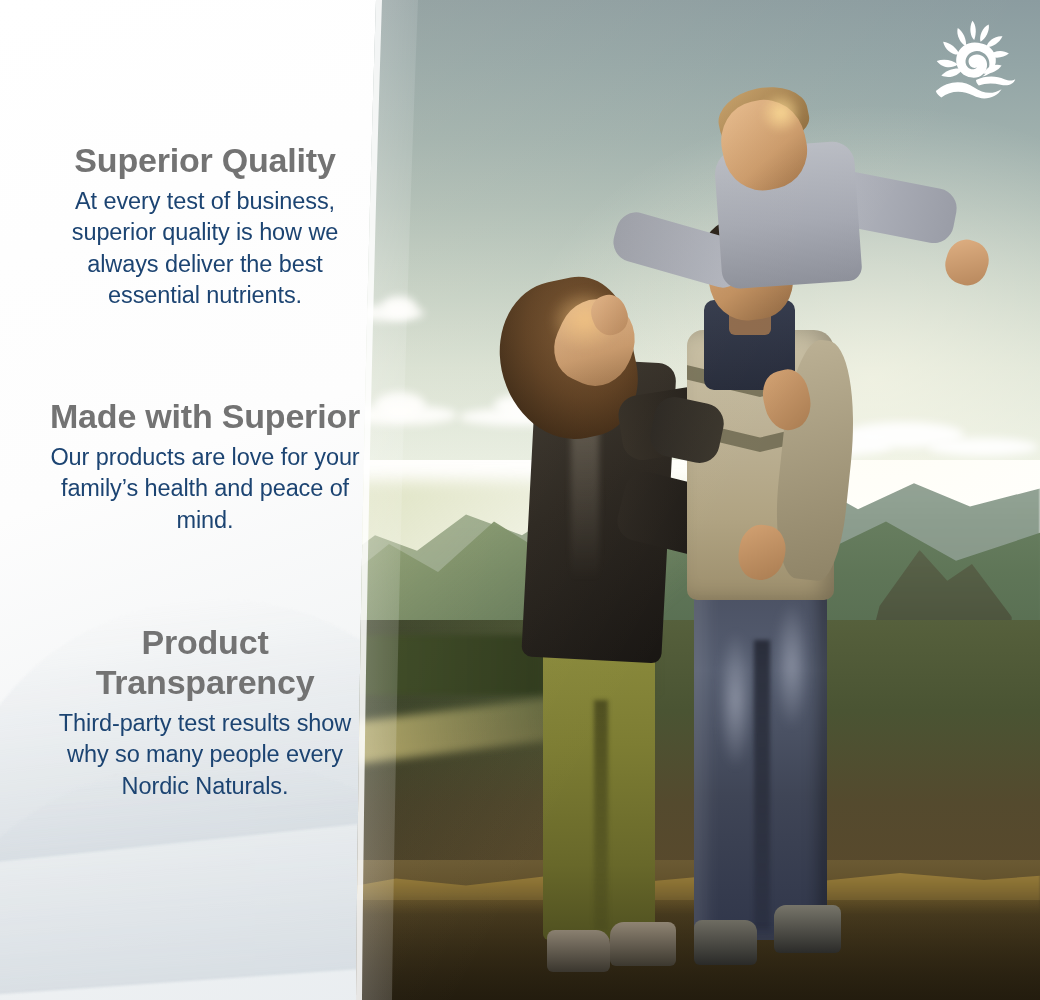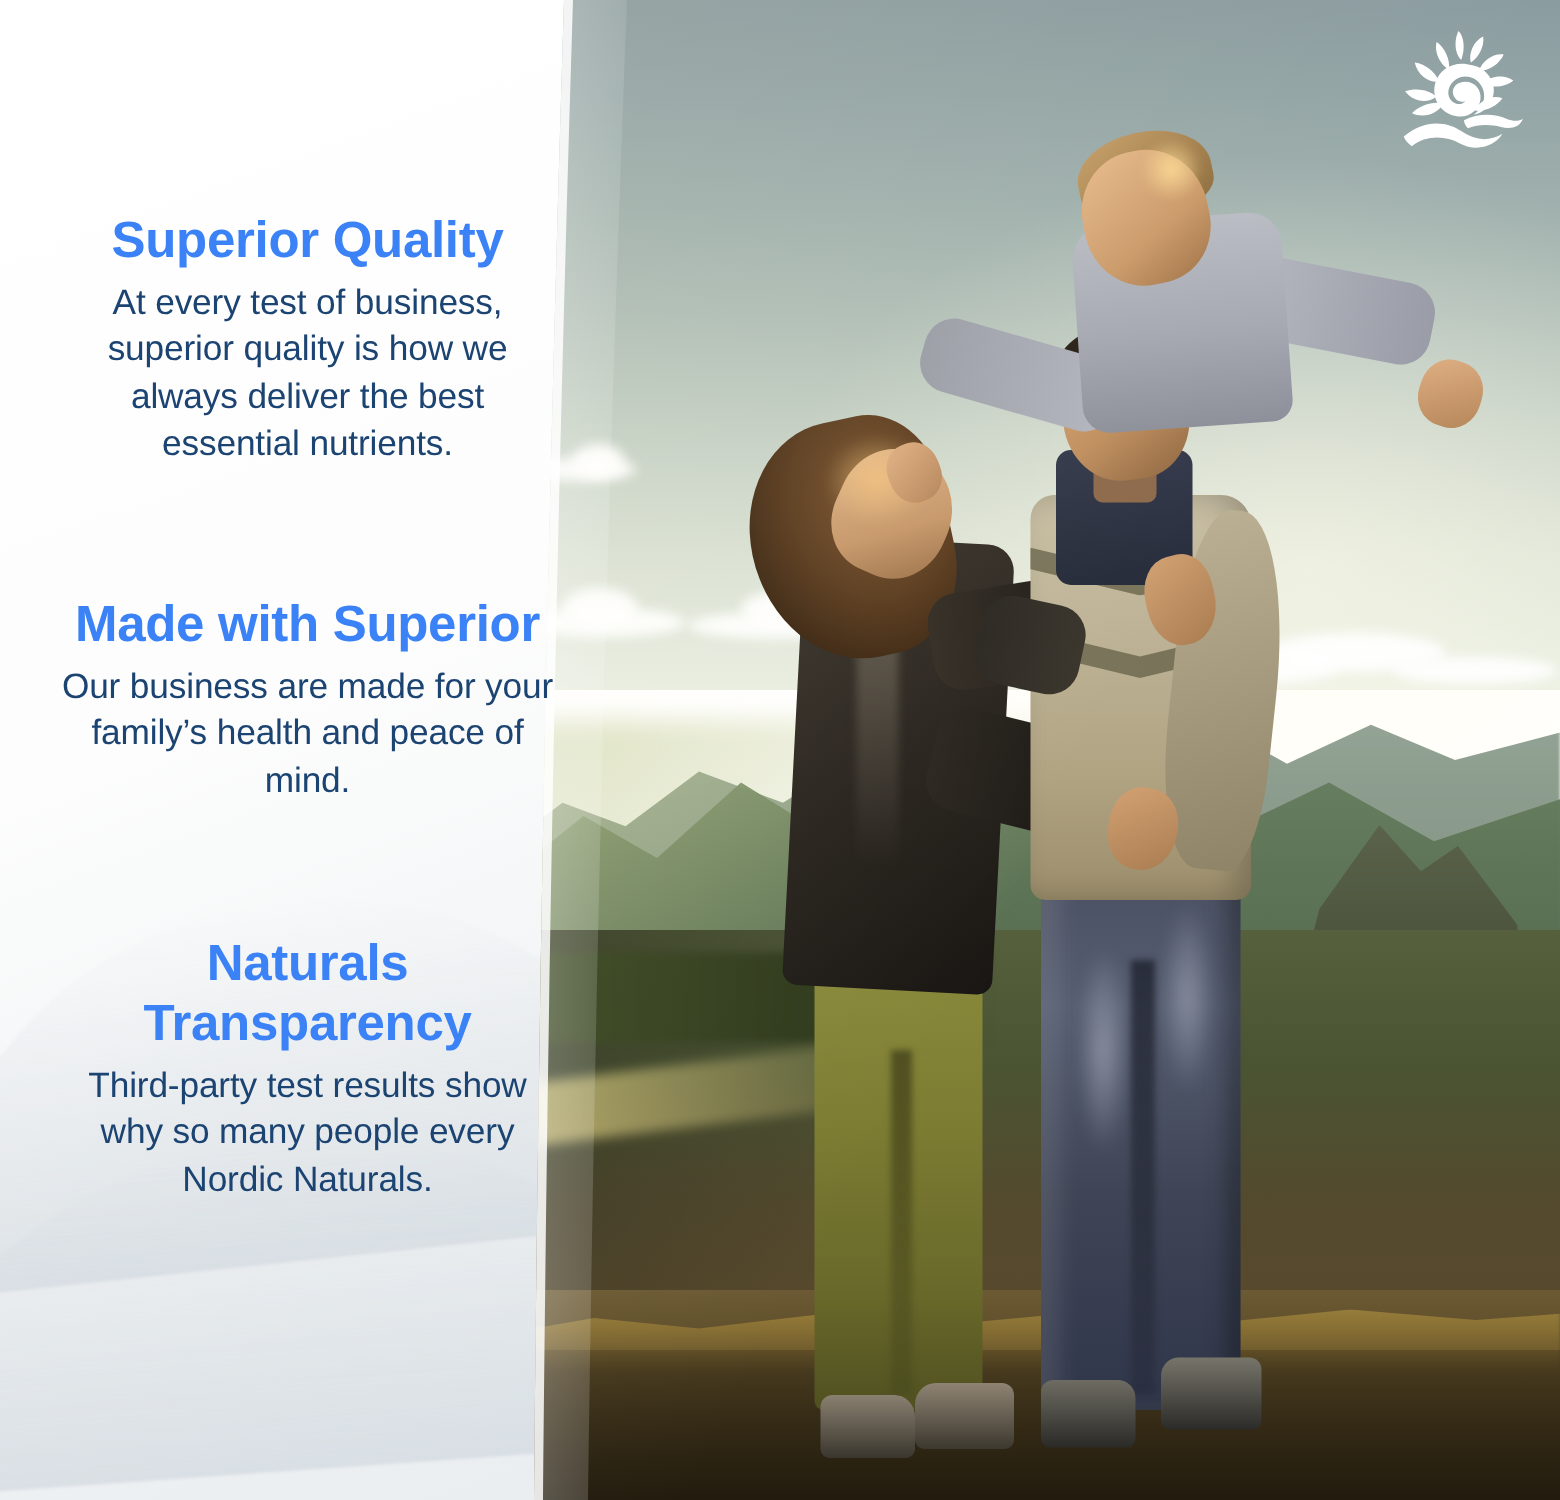--- a/index.html
+++ b/index.html
@@ -397,21 +397,21 @@
   }
   .blk1{top:140px;}
   .blk2{top:396px;}
   .blk3{top:622px;}
   .heading{
     margin:0 0 6px 0;
     font-size:34px;
     font-weight:700;
     line-height:1.18;
     letter-spacing:-.2px;
-    color:#3b82f6;
+    color:#737373;
   }
   .body{
     margin:0;
     font-size:23.5px;
     font-weight:500;
     line-height:1.33;
     letter-spacing:-.1px;
     color:#1c4472;
   }
 
@@ -513,25 +513,25 @@
 
   <div class="content">
 
     <div class="block blk1">
       <h2 class="heading">Superior Quality</h2>
       <p class="body">At every test of business, superior quality is how we always deliver the best essential nutrients.</p>
     </div>
 
     <div class="block blk2">
       <h2 class="heading">Made with Superior</h2>
-      <p class="body">Our business are made for your family’s health and peace of mind.</p>
+      <p class="body">Our products are love for your family’s health and peace of mind.</p>
     </div>
 
     <div class="block blk3">
-      <h2 class="heading">Naturals Transparency</h2>
+      <h2 class="heading">Product Transparency</h2>
       <p class="body">Third-party test results show why so many people every Nordic Naturals.</p>
     </div>
 
   </div>
 
   <div class="logo">
     <svg viewBox="0 0 100 92" xmlns="http://www.w3.org/2000/svg">
       <g fill="#ffffff">
 
         <path d="M46 3 C50 7 51 16 48 24 C44 21 42 11 46 3 Z"></path>

